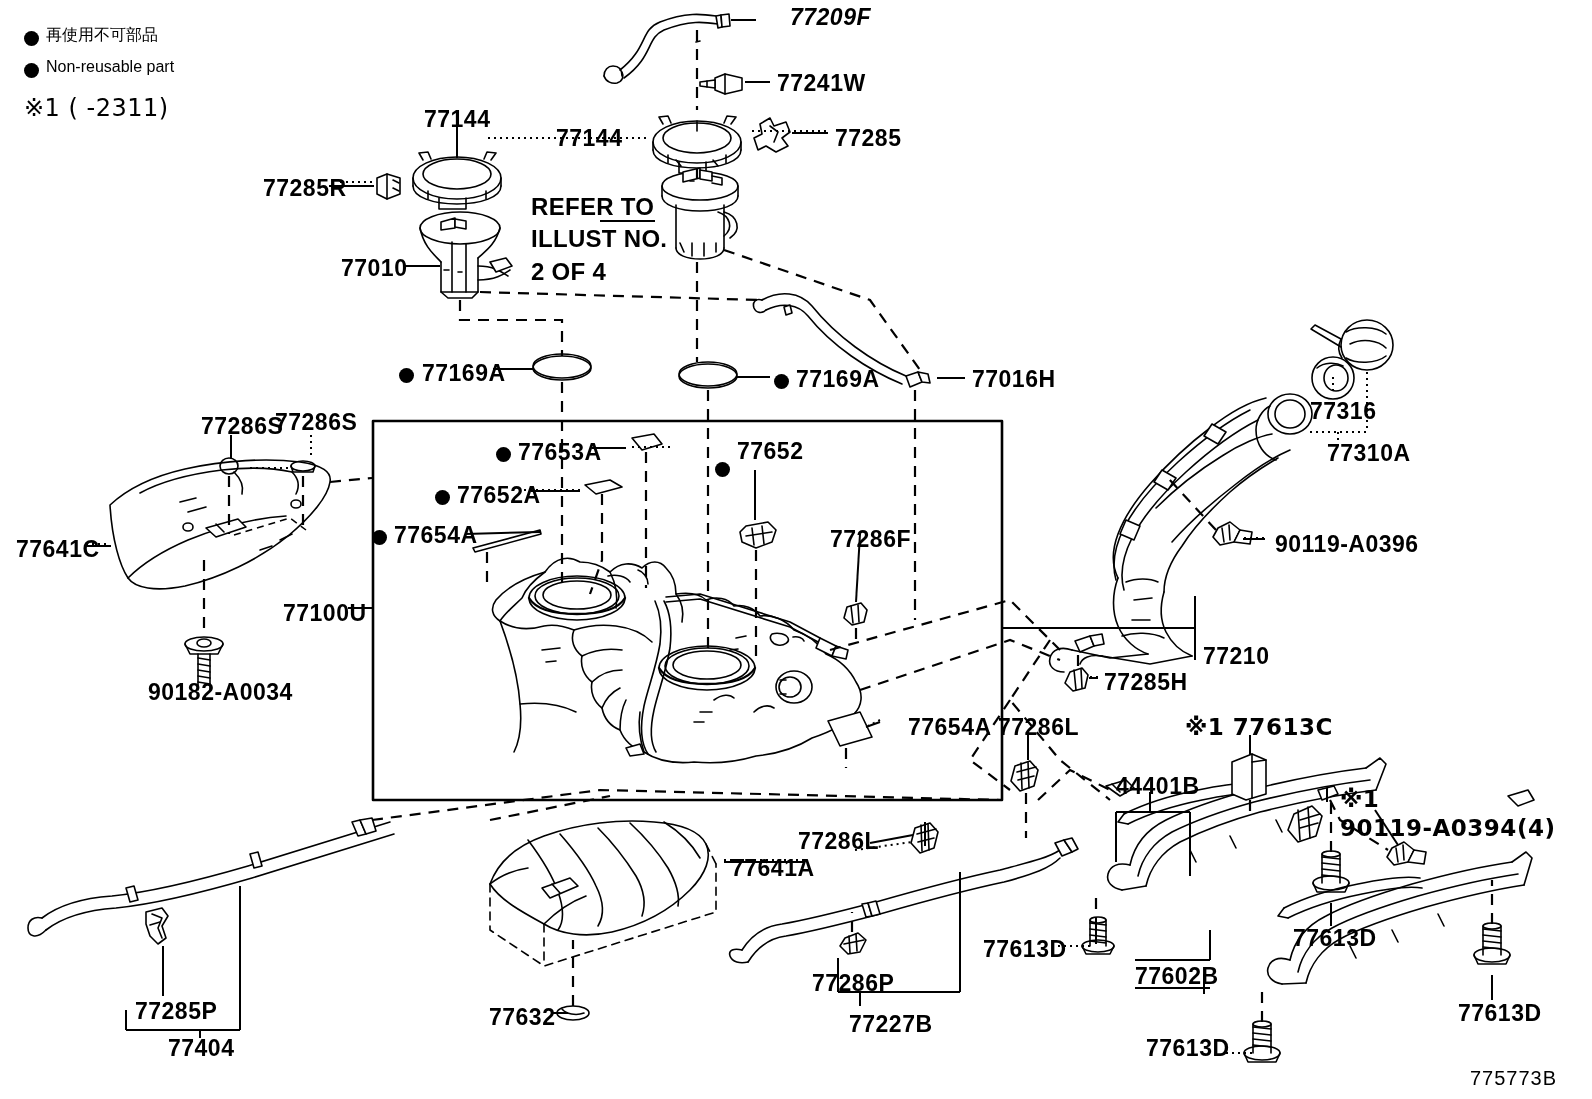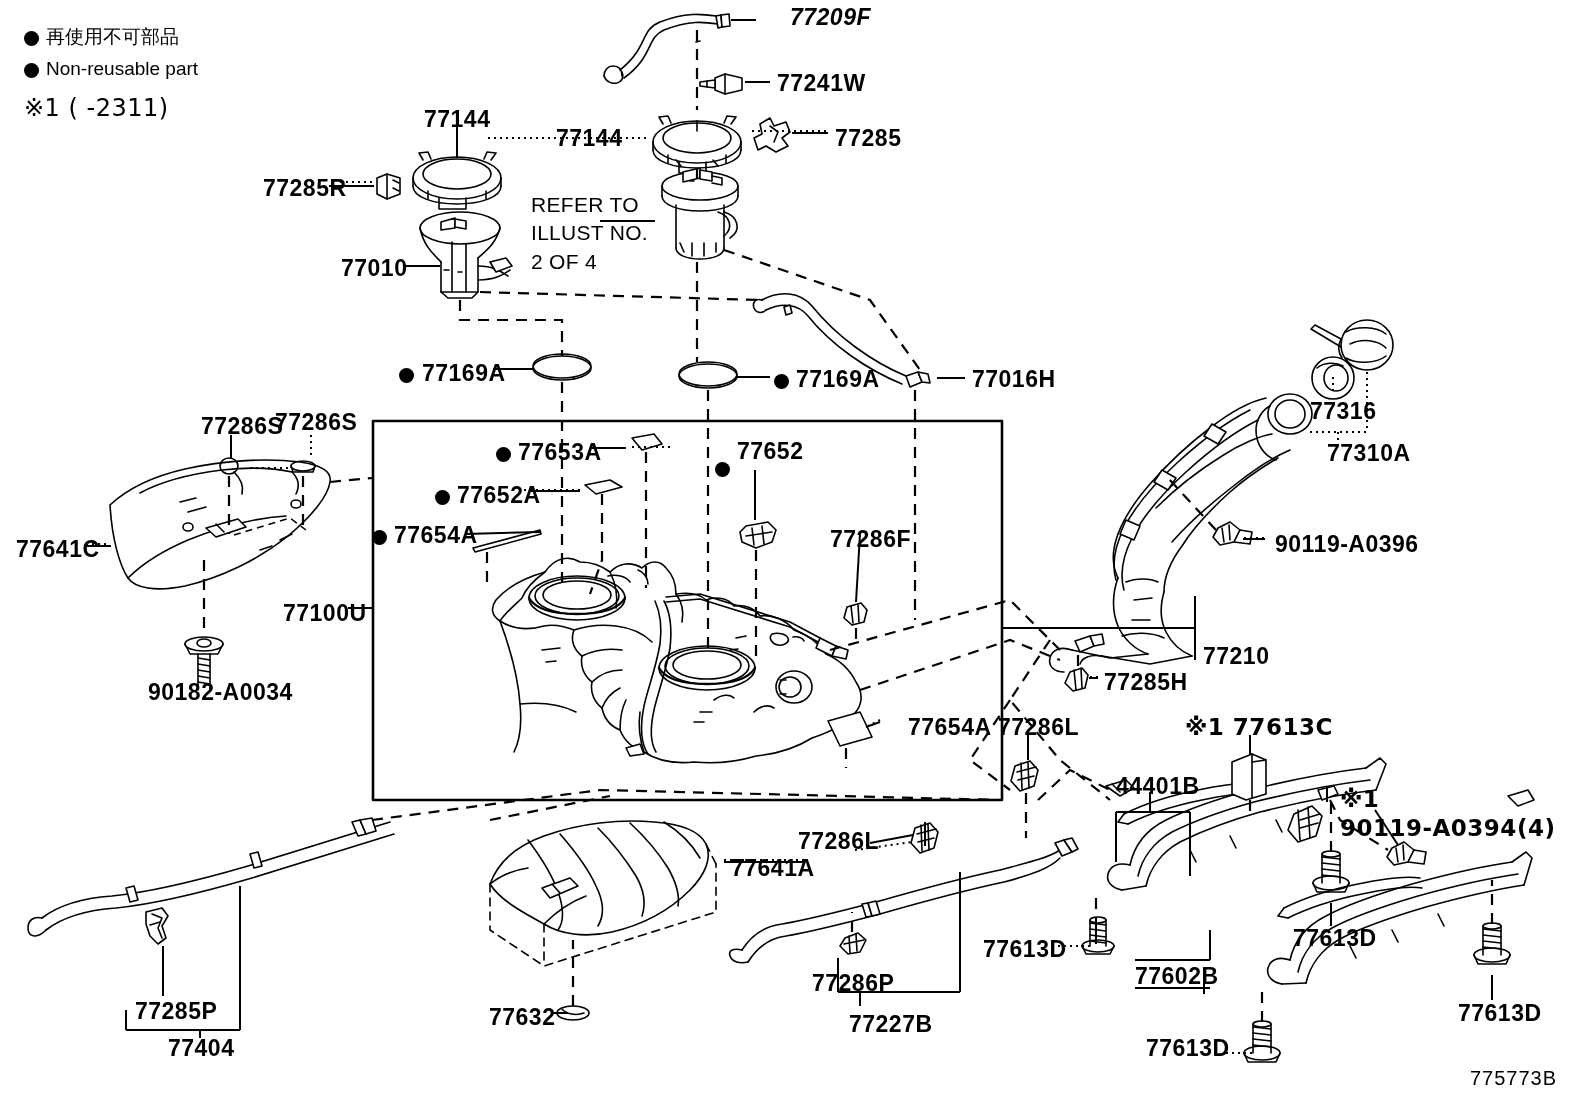--- a/index.html
+++ b/index.html
@@ -25,25 +25,25 @@
   .lbl {
     position: absolute;
     font-family: "Liberation Sans", sans-serif;
     font-size: 23px;
     font-weight: 700;
     letter-spacing: 0.5px;
     white-space: nowrap;
     color: #000;
     line-height: 1;
   }
-  .lbl.legend { font-weight: 500; font-size: 19px; letter-spacing: 0px; }
+  .lbl.legend { font-weight: 500; font-size: 16px; letter-spacing: 0px; }
   .lbl.note { font-weight: 500; font-size: 24px; }
   .lbl.refer {
-    font-weight: 400;
-    font-size: 21px;
+    font-weight: 700;
+    font-size: 24px;
     line-height: 1.35;
     letter-spacing: 0.3px;
   }
   .lbl.watermark {
     font-weight: 500;
     font-size: 20px;
     letter-spacing: 1px;
   }
   .bullet {
     position: absolute;

